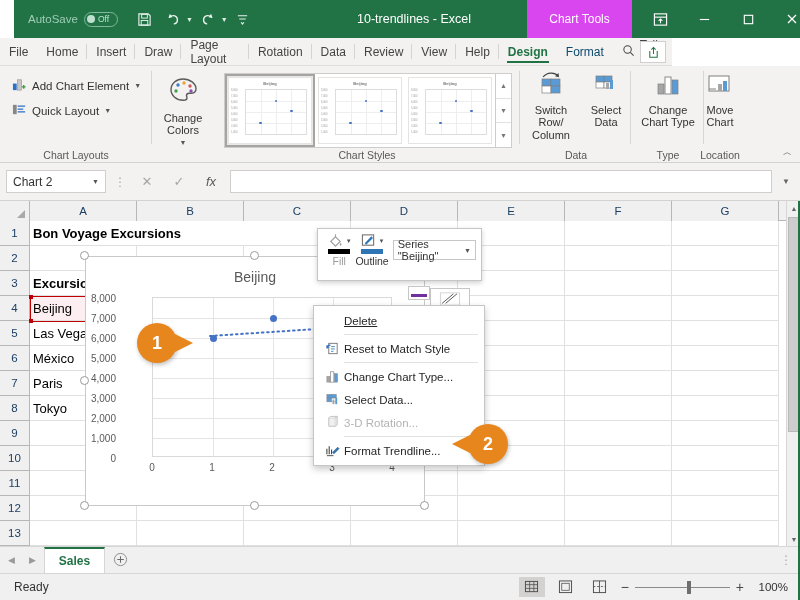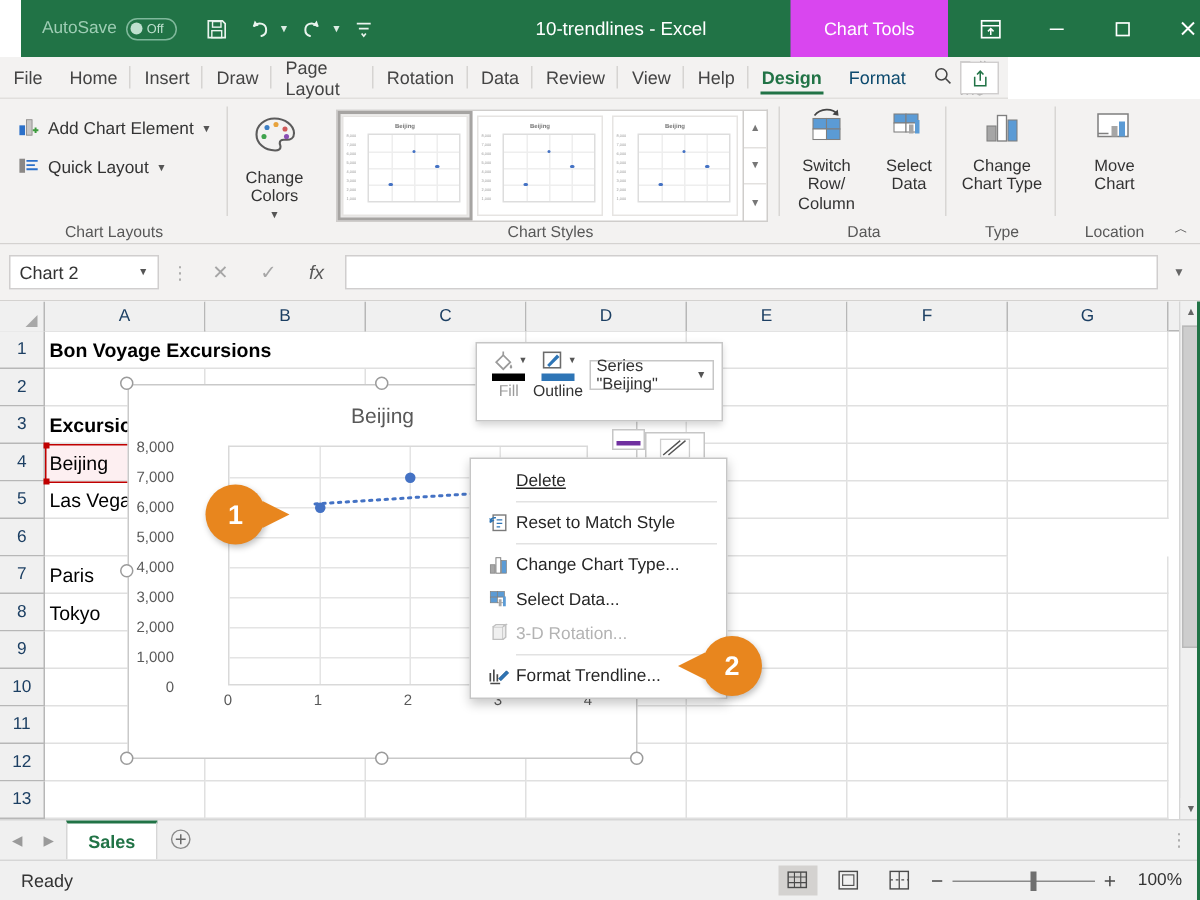--- a/index.html
+++ b/index.html
@@ -539,21 +539,21 @@
             <rect x="19" y="8" width="6" height="14" fill="#5b9bd5" stroke="#7f7f7f" stroke-width=".7"></rect>
           </svg>
         </span>
         <span>Change</span>
         <span>Chart Type</span>
       </div>
       <div class="rgroup-label">Type</div>
       <div class="rgroup-div" style="right:0;"></div>
     </div>
 
-    <div class="rgroup" style="left:710px; width:66px;">
+    <div class="rgroup" style="left:687px; width:66px;">
       <div class="bigbtn">
         <span class="ic">
           <svg width="30" height="26" viewBox="0 0 30 26">
             <rect x="4" y="4" width="20" height="15" fill="#fff" stroke="#7f7f7f" stroke-width="1"></rect>
             <path d="M4 17 L11 17" stroke="#7f7f7f" stroke-width="1"></path>
             <rect x="13" y="12" width="4" height="7" fill="#a6a6a6"></rect>
             <rect x="18" y="9" width="4" height="10" fill="#5b9bd5"></rect>
           </svg>
         </span>
         <span>Move</span>
@@ -645,20 +645,21 @@
       <div class="crow">
         <div class="ccell" style="width:107px">Las Vegas</div>
         <div class="ccell" style="width:107px"></div>
         <div class="ccell" style="width:107px"></div>
         <div class="ccell" style="width:107px"></div>
         <div class="ccell" style="width:107px"></div>
         <div class="ccell" style="width:107px"></div>
         <div class="ccell" style="width:107px"></div>
       </div>
       <div class="crow">
+        <div class="ccell" style="width:107px">México</div>
         <div class="ccell" style="width:107px"></div>
         <div class="ccell" style="width:107px"></div>
         <div class="ccell" style="width:107px"></div>
         <div class="ccell" style="width:107px"></div>
         <div class="ccell" style="width:107px"></div>
         <div class="ccell" style="width:107px"></div>
       </div>
       <div class="crow">
         <div class="ccell" style="width:107px">Paris</div>
         <div class="ccell" style="width:107px"></div>

